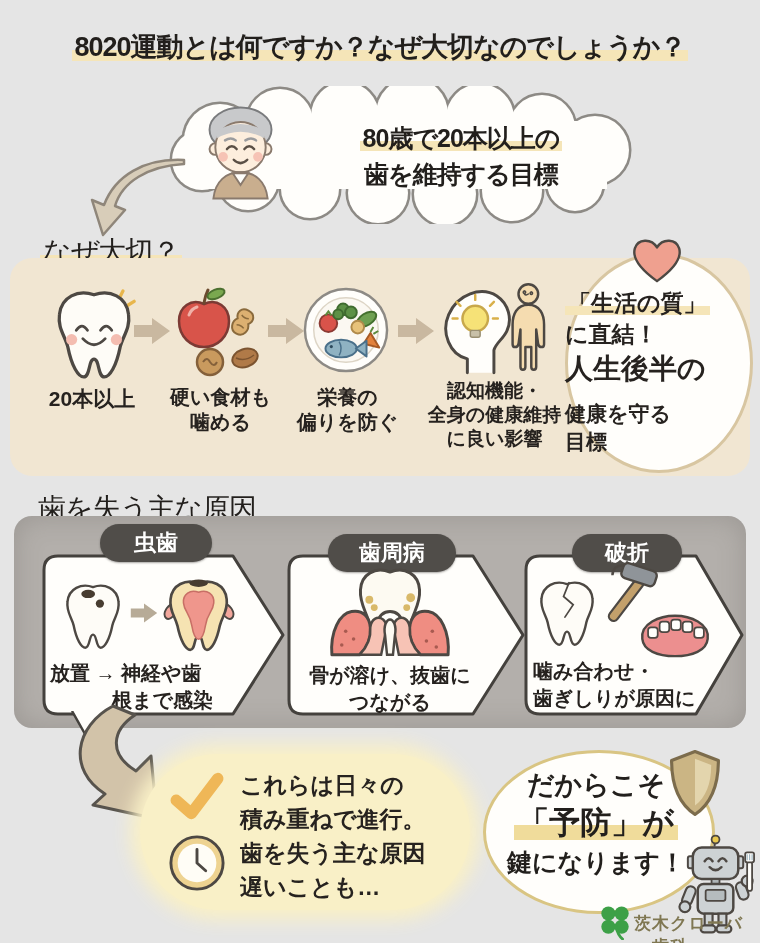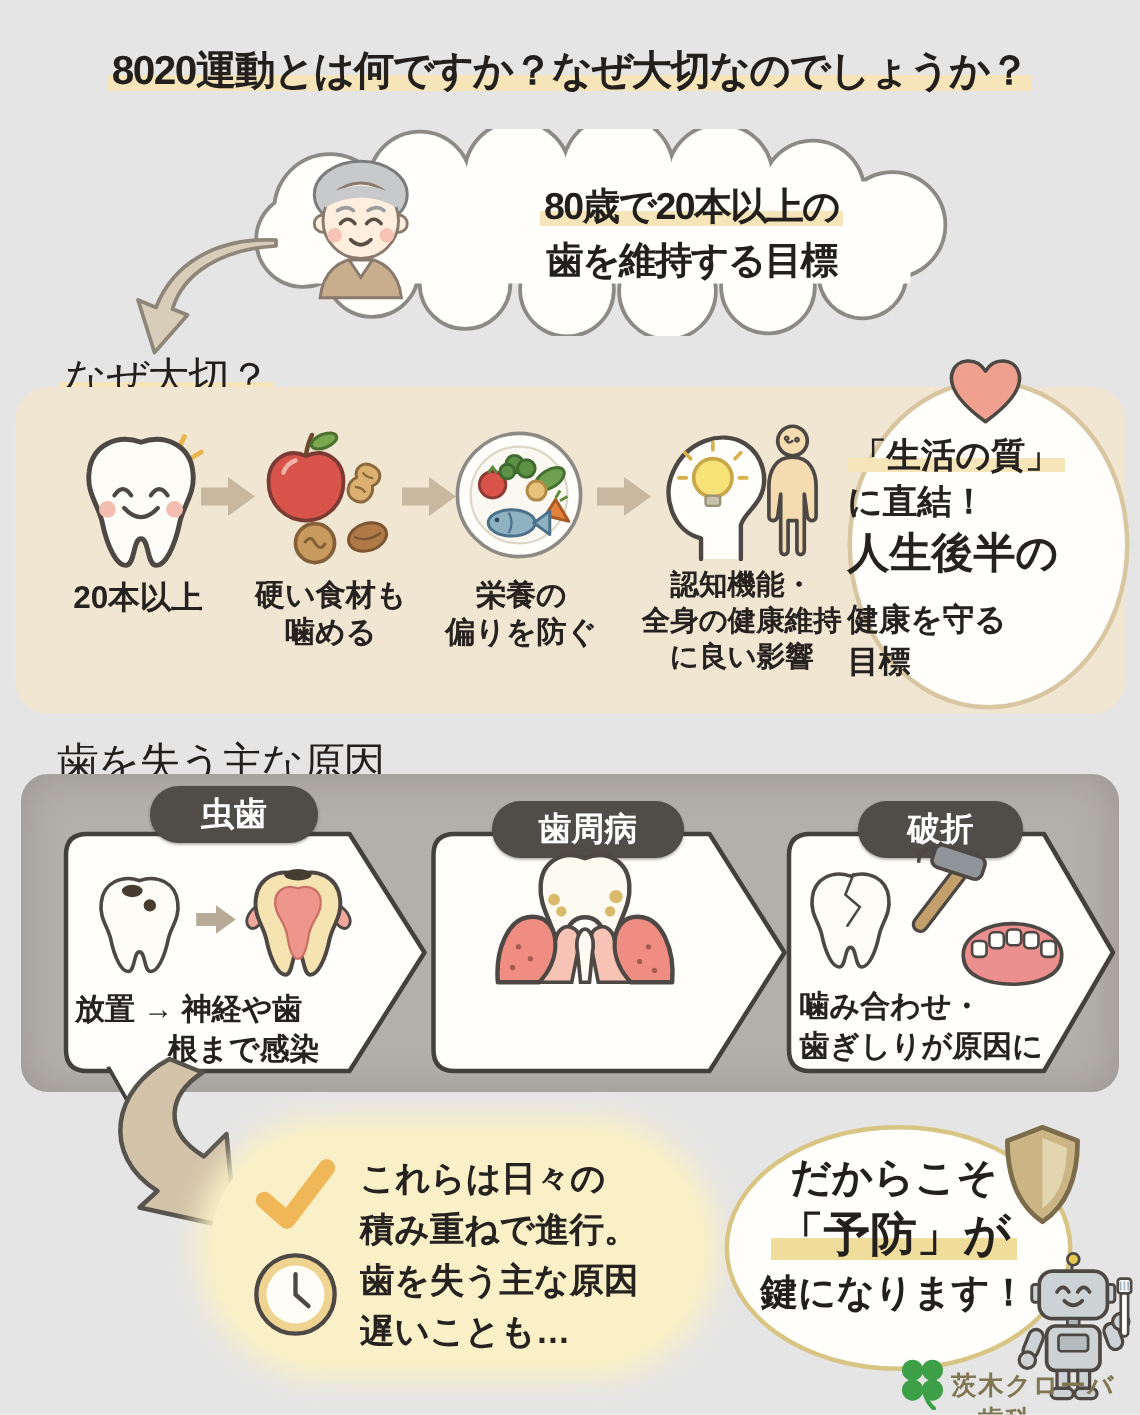--- a/index.html
+++ b/index.html
@@ -243,20 +243,24 @@
     <path d="M34,90 C40,84 46,74 45,62 C46,54 52,50 58,54 C62,57 62,64 60,70 L56,90 Z" fill="#f7c3b5" stroke="#4d4843" stroke-width="2.5"></path>
     <path d="M96,90 C90,84 84,74 85,62 C84,54 78,50 72,54 C68,57 68,64 70,70 L74,90 Z" fill="#f7c3b5" stroke="#4d4843" stroke-width="2.5"></path>
     <path d="M60,70 C58,60 62,54 65,54 C68,54 72,60 70,70 L68,90 L62,90 Z" fill="#fdfaf2" stroke="#4d4843" stroke-width="2.5"></path>
     <circle cx="20" cy="66" r="1.8" fill="#a85a50"></circle>
       <circle cx="28" cy="74" r="1.8" fill="#a85a50"></circle>
     <circle cx="16" cy="80" r="1.8" fill="#a85a50"></circle>
       <circle cx="108" cy="66" r="1.8" fill="#a85a50"></circle>
     <circle cx="102" cy="76" r="1.8" fill="#a85a50"></circle>
       <circle cx="112" cy="82" r="1.8" fill="#a85a50"></circle>
   </svg>
+  <div class="abs cardcap" style="left:295px;top:662px;width:190px;text-align:center;">
+    <div>骨が溶け、抜歯に</div>
+    <div>つながる</div>
+  </div>
 
   <svg class="abs" style="left:536px;top:573px;" width="62" height="80" viewBox="0 0 90 100">
     <path d="M45,8 C28,2 10,10 8,29 C6,44 14,52 17,64 C21,84 28,96 34,96 C41,96 39,77 45,77 C51,77 49,96 56,96 C62,96 69,84 73,64 C76,52 84,44 82,29 C80,10 62,2 45,8 Z" fill="#fefcf7" stroke="#4d4843" stroke-width="3.5" stroke-linejoin="round"></path>
     <path d="M48,6 L40,26 L54,38 L42,56" stroke="#4d4843" stroke-width="2.5" fill="none" stroke-linecap="round"></path>
   </svg>
   <svg class="abs" style="left:602px;top:562px;" width="58" height="62" viewBox="0 0 60 64">
     <path d="M38,22 L12,56" stroke="#4d4843" stroke-width="12" stroke-linecap="round"></path>
     <path d="M38,22 L12,56" stroke="#c3a06b" stroke-width="7.5" stroke-linecap="round"></path>
     <g transform="rotate(18 38 14)">
       <rect x="20" y="5" width="36" height="16" rx="5" fill="#8f9499" stroke="#4d4843" stroke-width="2.5"></rect>

